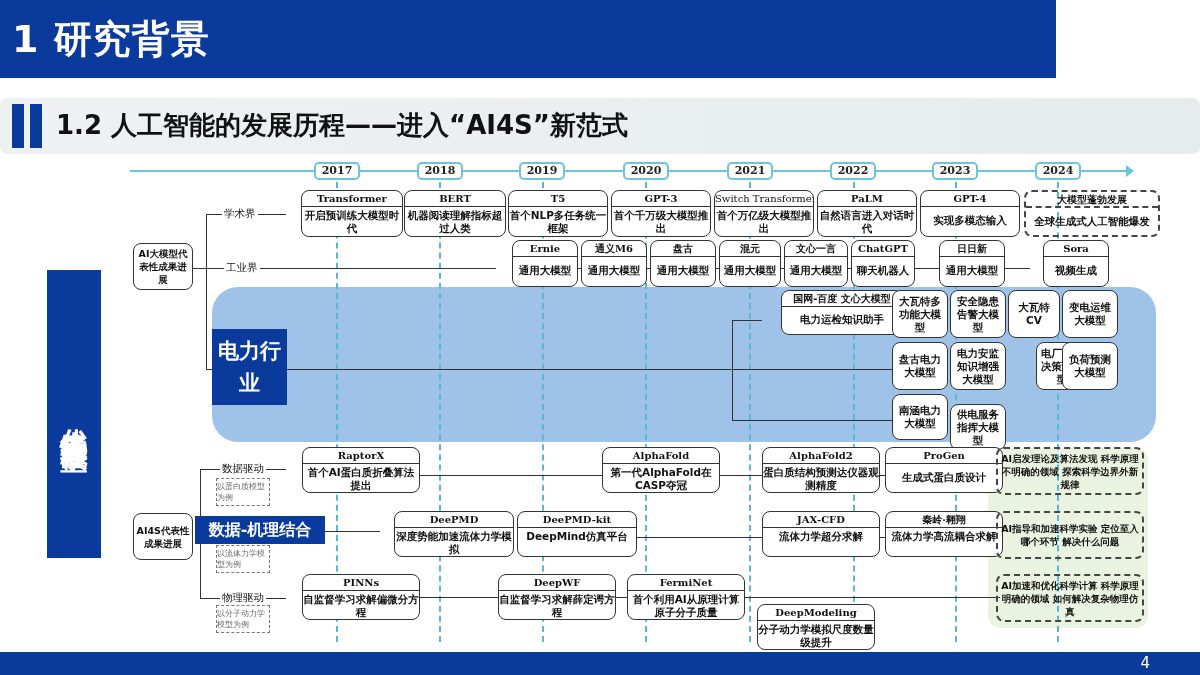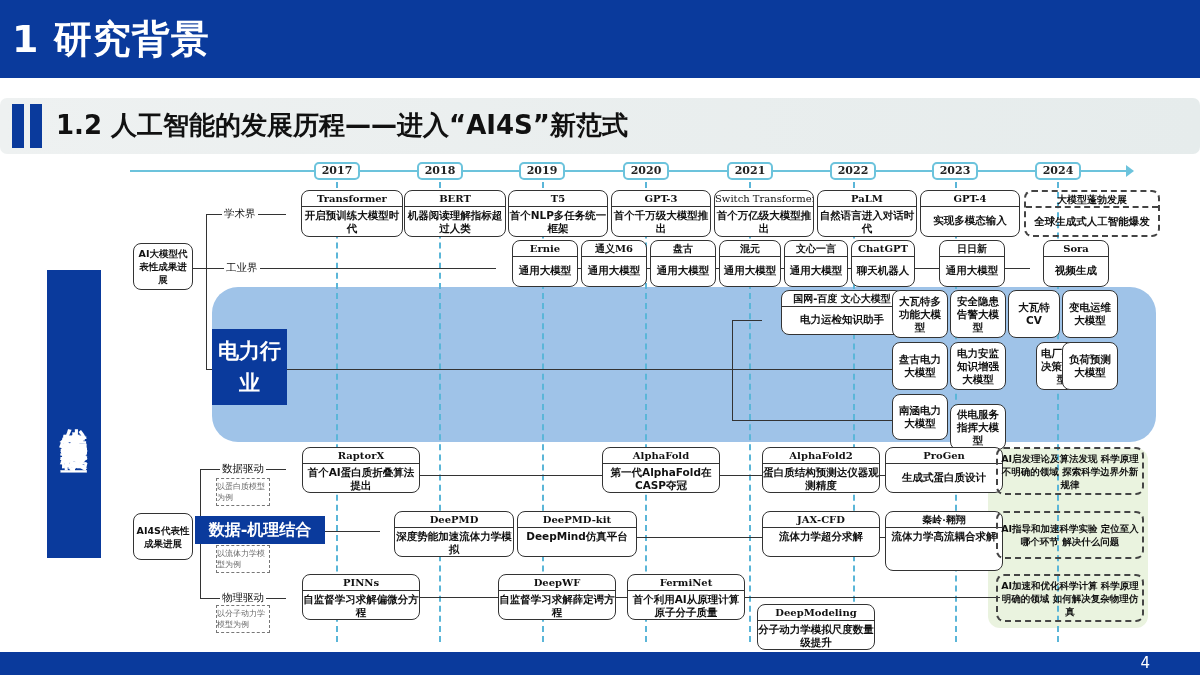--- a/index.html
+++ b/index.html
@@ -1,18 +1,18 @@
 <!DOCTYPE html>
 <html><head>
 <meta charset="utf-8">
 <style>
   * { box-sizing: border-box; margin: 0; padding: 0; }
   body { width: 1200px; height: 675px; position: relative; overflow: hidden; background: #ffffff; font-family: "DejaVu Sans", "Liberation Sans", sans-serif; }
   .abs { position: absolute; }
-  .topbar { left: 0; top: 0; width: 1200px; height: 78px; background: #0a3a9c; }
+  .topbar { left: 0; top: 0; width: 1056px; height: 78px; background: #0a3a9c; }
   .topbar .t { position: absolute; left: 12px; top: 14px; font-size: 38px; font-weight: bold; color: #fff; letter-spacing: 1px; }
   .subbar { left: 0; top: 98px; width: 1200px; height: 56px; background: linear-gradient(to right, #eef1f1, #e6ecec); border-radius: 7px; }
   .subbar .b1, .subbar .b2 { position: absolute; top: 6px; width: 12px; height: 44px; background: #0a3a9c; }
   .subbar .b1 { left: 12px; } .subbar .b2 { left: 30px; }
   .subbar .t { position: absolute; left: 56px; top: 10px; font-size: 26px; font-weight: bold; color: #111; }
   .footer { left: 0; top: 652px; width: 1200px; height: 23px; background: #0a3a9c; }
   .footer .pg { position: absolute; right: 50px; top: 2px; color: #fff; font-size: 15px; }
 
   .vlabel { left: 47px; top: 270px; width: 54px; height: 288px; background: #0a3a9c; color: #fff; font-size: 27px; font-weight: bold; text-align: center; line-height: 34px; padding-top: 6px; writing-mode: vertical-rl; text-orientation: upright; letter-spacing: 2px; display:flex; align-items:center; justify-content:center;}
 
@@ -210,21 +210,21 @@
     <div class="bd">深度势能加速流体力学模拟</div>
   </div>
 <div class="abs box" style="left:501px;top:511px;width:120px;height:46px">
     <div class="hd">DeePMD-kit</div>
     <div class="bd">DeepMind仿真平台</div>
   </div>
 <div class="abs box" style="left:746px;top:511px;width:118px;height:46px">
     <div class="hd">JAX-CFD</div>
     <div class="bd">流体力学超分求解</div>
   </div>
-<div class="abs box" style="left:869px;top:511px;width:118px;height:60px">
+<div class="abs box" style="left:869px;top:511px;width:118px;height:46px">
     <div class="hd">秦岭·翱翔</div>
     <div class="bd">流体力学高流耦合求解</div>
   </div>
 
 <div class="abs box" style="left:286px;top:574px;width:118px;height:46px">
     <div class="hd">PINNs</div>
     <div class="bd">自监督学习求解偏微分方程</div>
   </div>
 <div class="abs box" style="left:482px;top:574px;width:118px;height:46px">
     <div class="hd">DeepWF</div>

